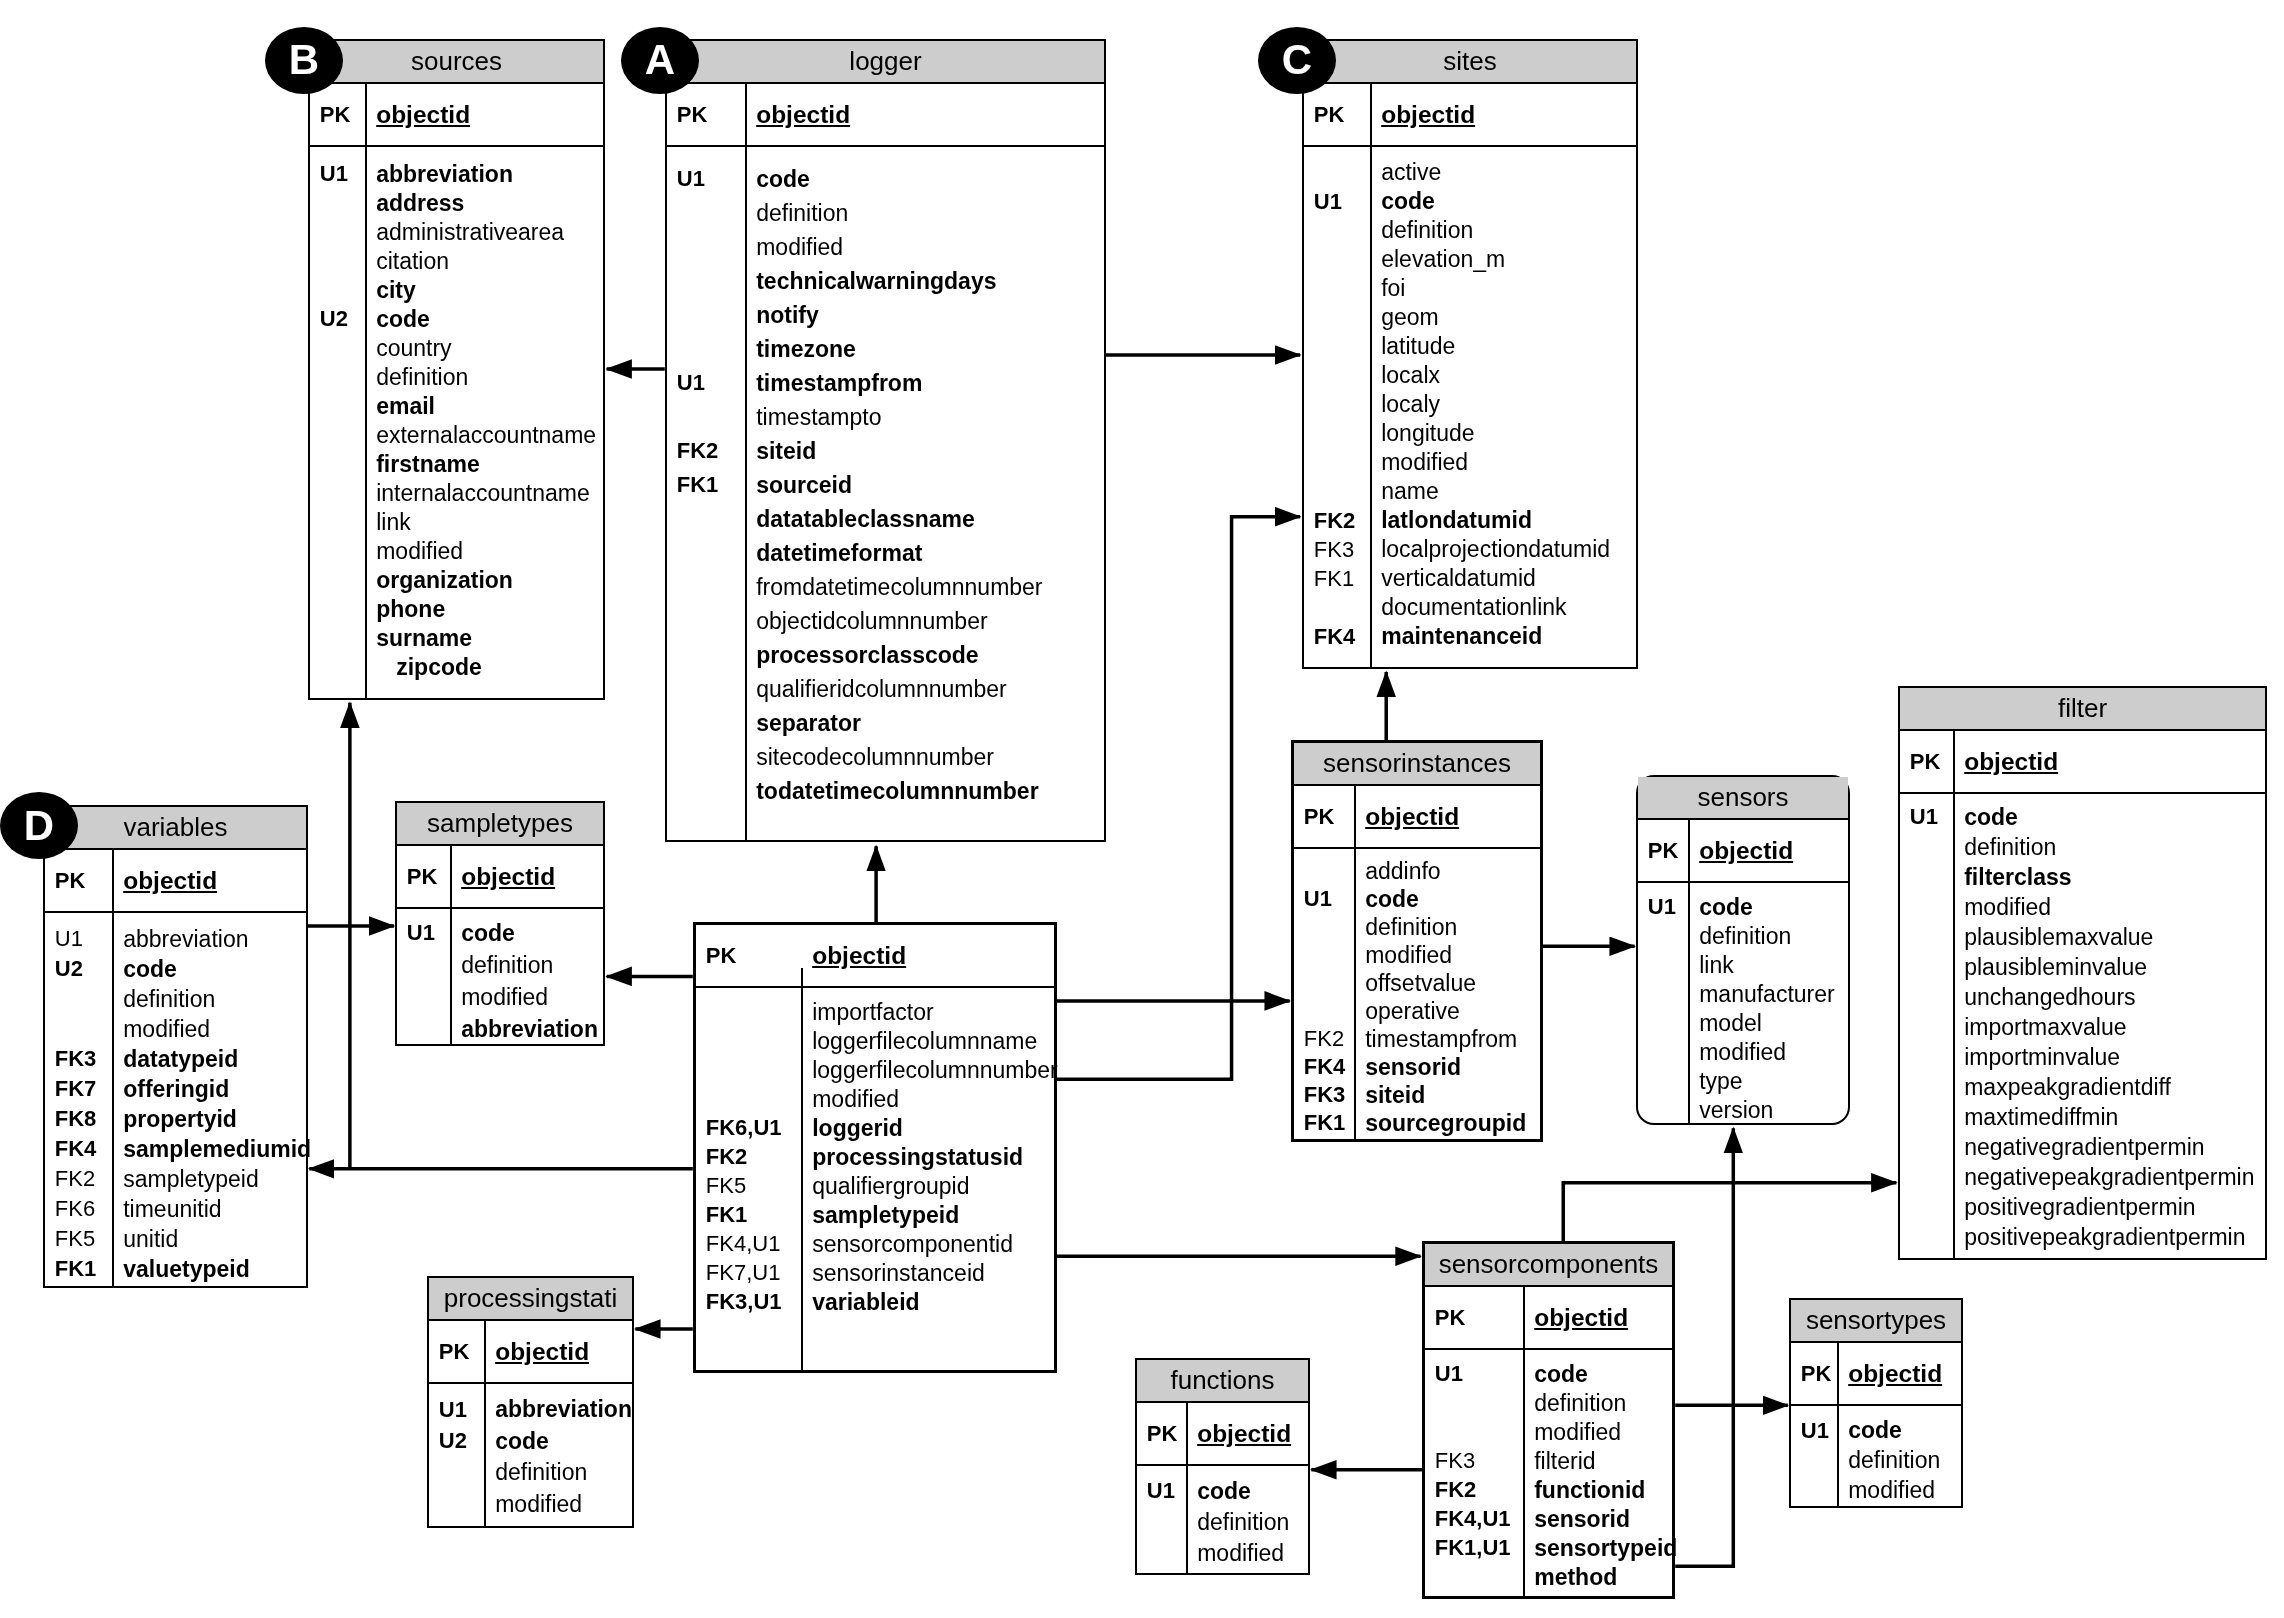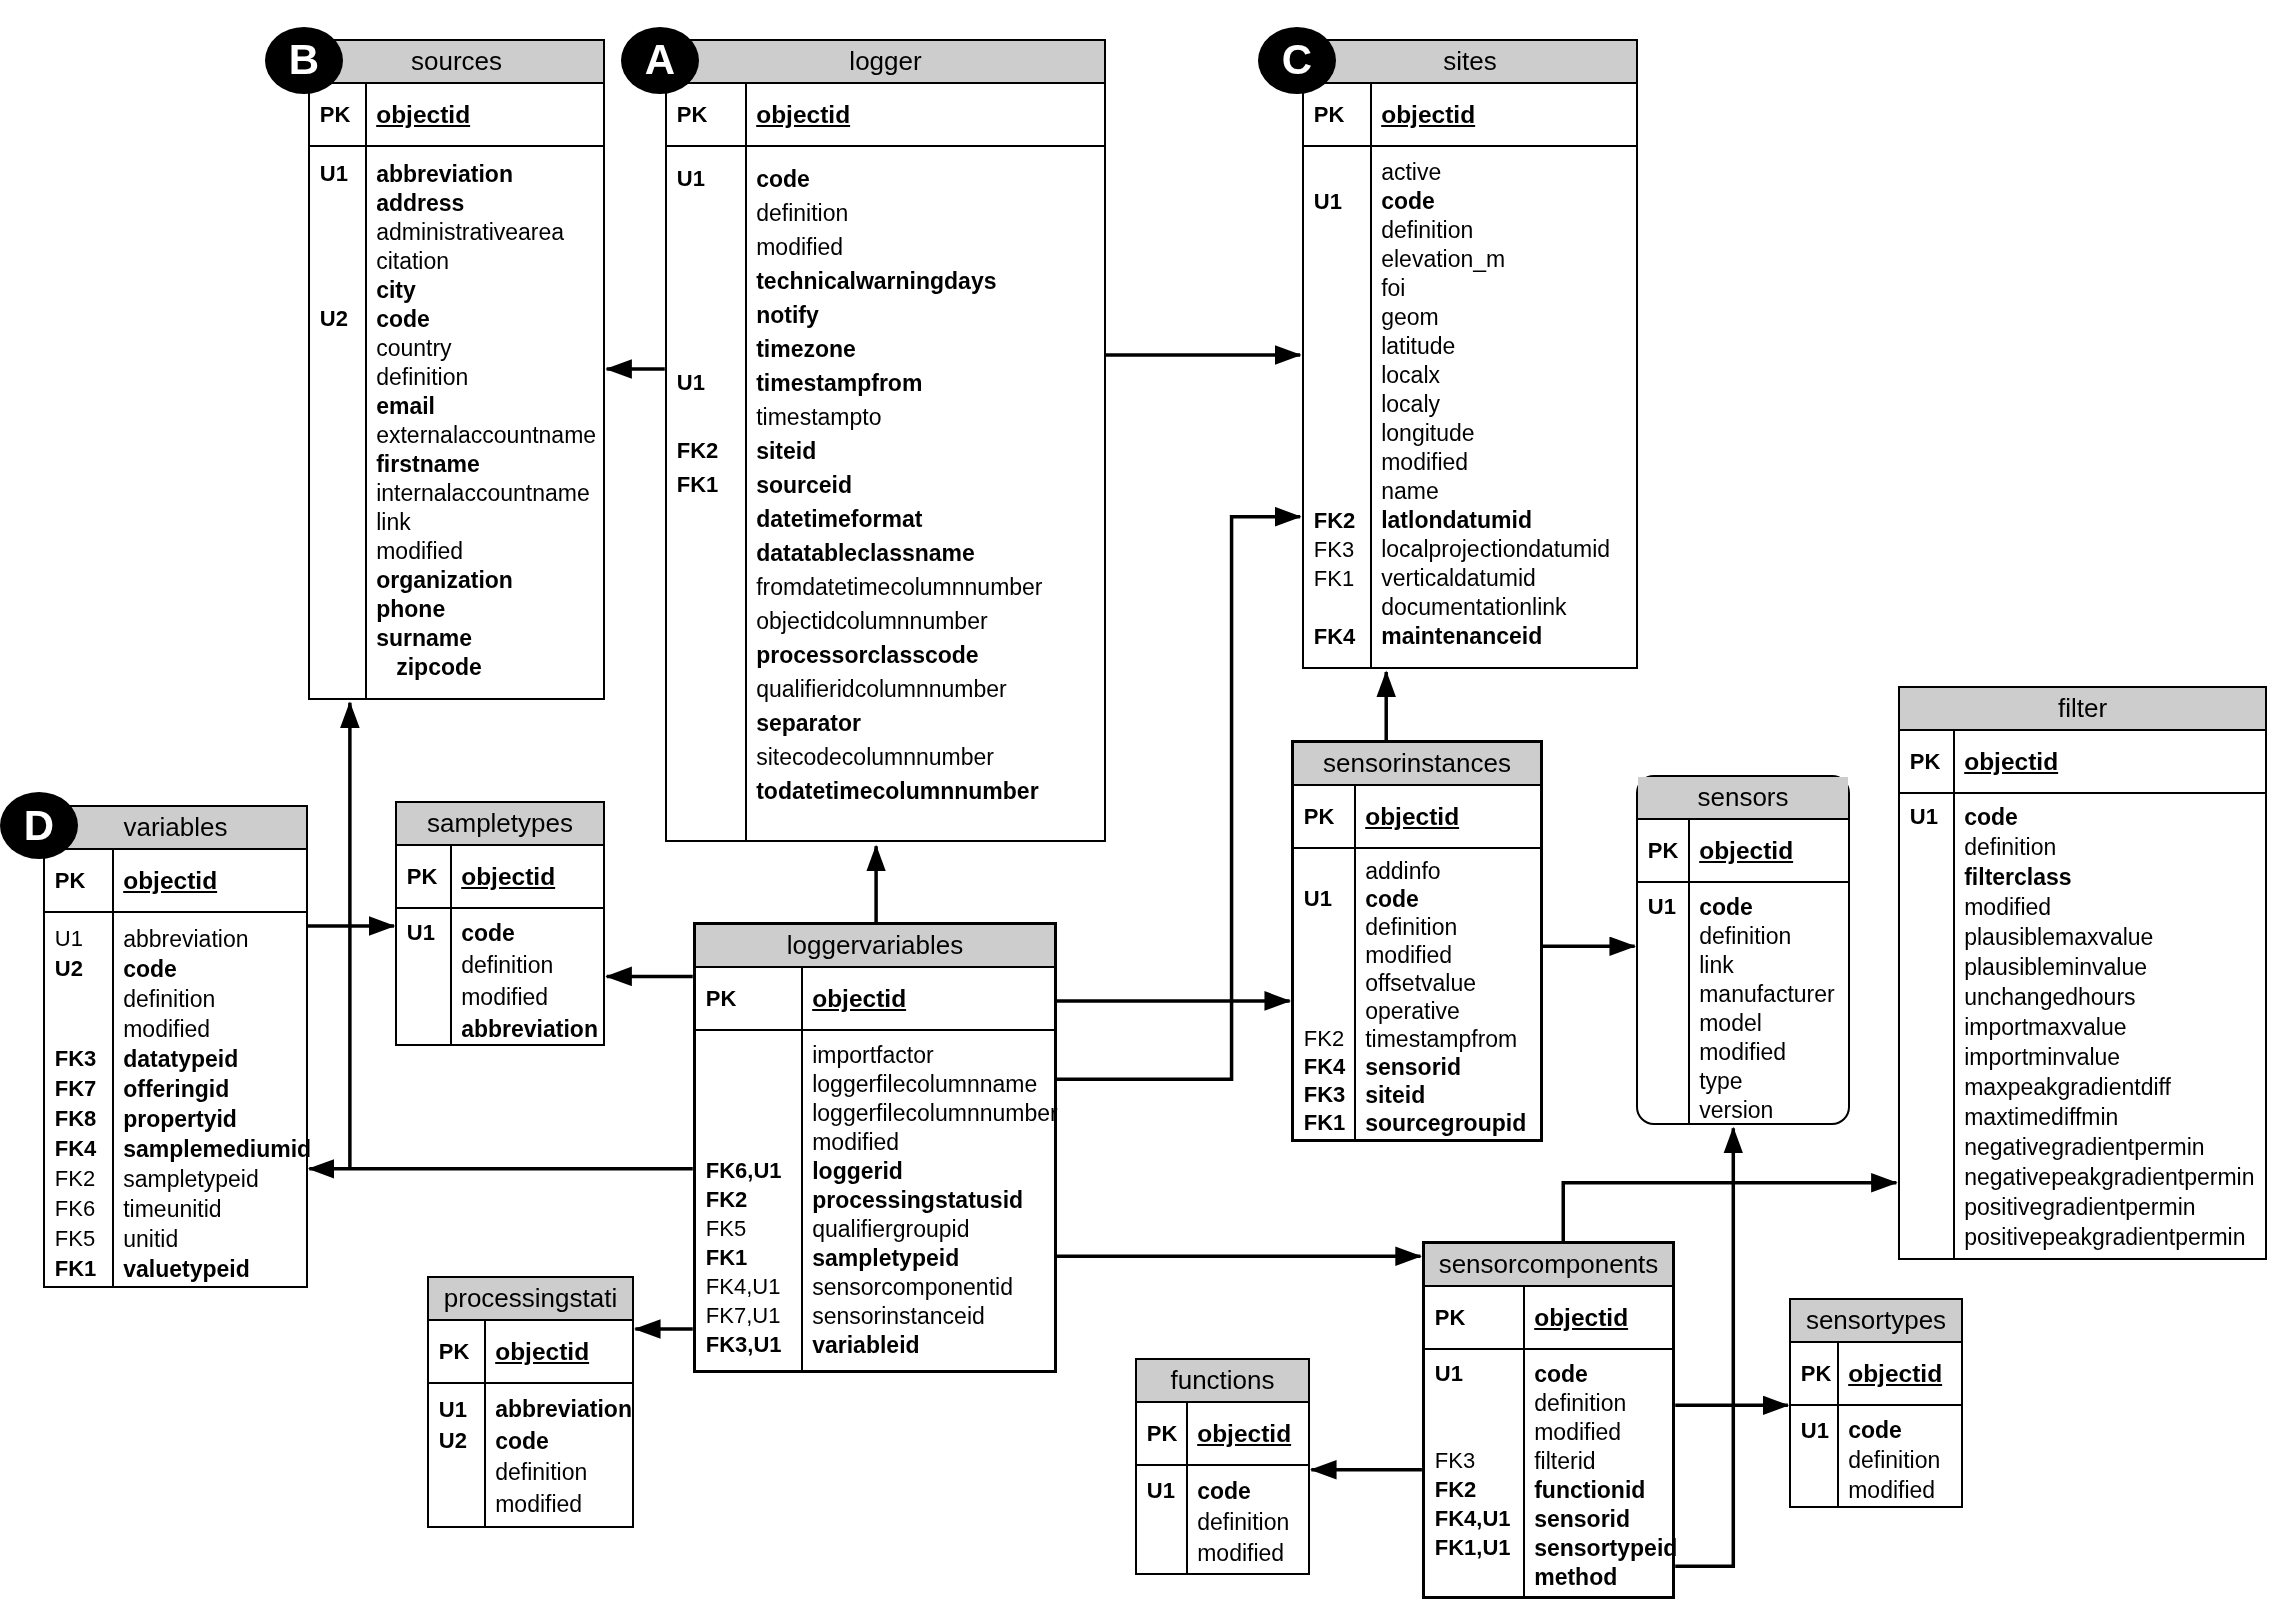--- a/index.html
+++ b/index.html
@@ -162,25 +162,25 @@
         <div class="frow b" style="height: 34px;">
           <div class="kc" style="width: 78px;">FK2</div>
           <div class="fc">siteid</div>
         </div>
         <div class="frow b" style="height: 34px;">
           <div class="kc" style="width: 78px;">FK1</div>
           <div class="fc">sourceid</div>
         </div>
         <div class="frow b" style="height: 34px;">
           <div class="kc" style="width: 78px;"></div>
+          <div class="fc">datatableclassname</div>
+        </div>
+        <div class="frow b" style="height: 34px;">
+          <div class="kc" style="width: 78px;"></div>
           <div class="fc">datetimeformat</div>
-        </div>
-        <div class="frow b" style="height: 34px;">
-          <div class="kc" style="width: 78px;"></div>
-          <div class="fc">datatableclassname</div>
         </div>
         <div class="frow" style="height: 34px;">
           <div class="kc" style="width: 78px;"></div>
           <div class="fc">fromdatetimecolumnnumber</div>
         </div>
         <div class="frow" style="height: 34px;">
           <div class="kc" style="width: 78px;"></div>
           <div class="fc">objectidcolumnnumber</div>
         </div>
         <div class="frow b" style="height: 34px;">
@@ -365,21 +365,20 @@
           <div class="fc">modified</div>
         </div>
         <div class="frow b" style="height: 32px;">
           <div class="kc" style="width: 53px;"></div>
           <div class="fc">abbreviation</div>
         </div>
       </div>
       <div class="vline" style="left: 53px; top: 43px;"></div>
     </div>
     <div class="table thick" style="left: 693px; top: 922px; width: 364px; height: 451px;">
-      <div class="ttl" style="height: 43px;">loggervariables</div>
       <div class="pkrow" style="height: 63px;">
         <div class="kc" style="width: 105px;">PK</div>
         <div class="fc">objectid</div>
       </div>
       <div class="rowsarea" style="padding-top: 9.8px;">
         <div class="frow" style="height: 29px;">
           <div class="kc" style="width: 105px;"></div>
           <div class="fc">importfactor</div>
         </div>
         <div class="frow" style="height: 29px;">

